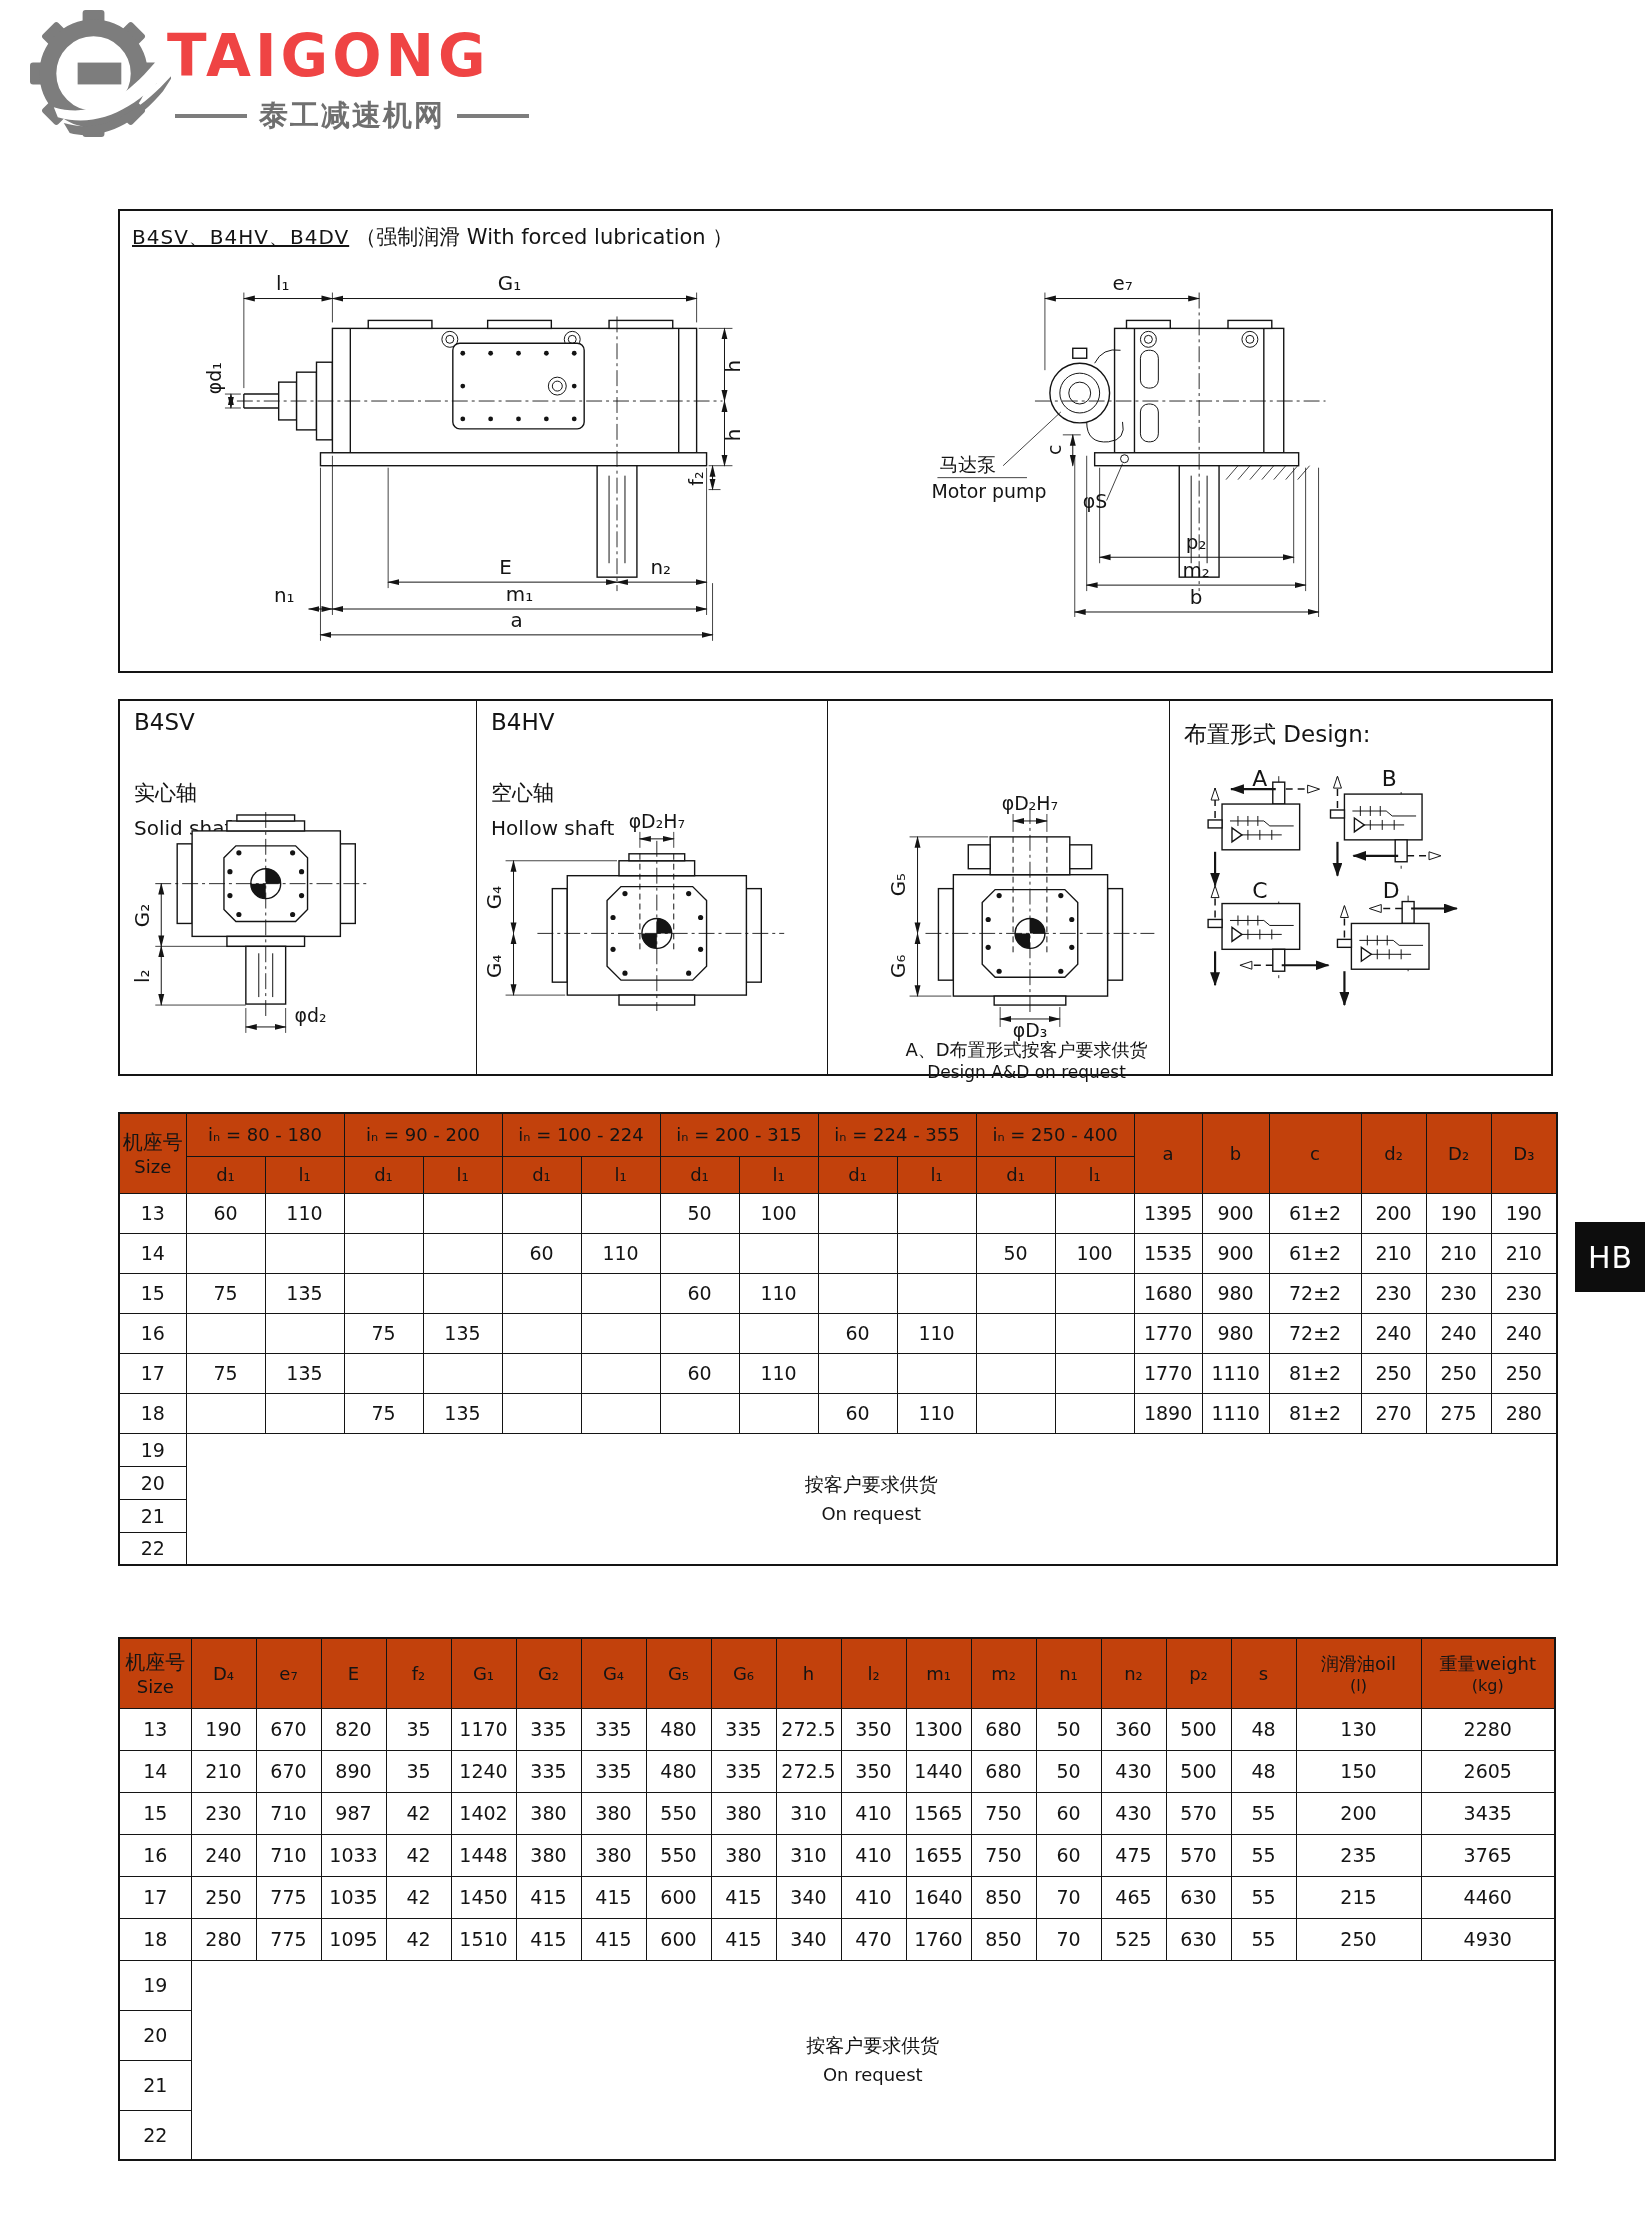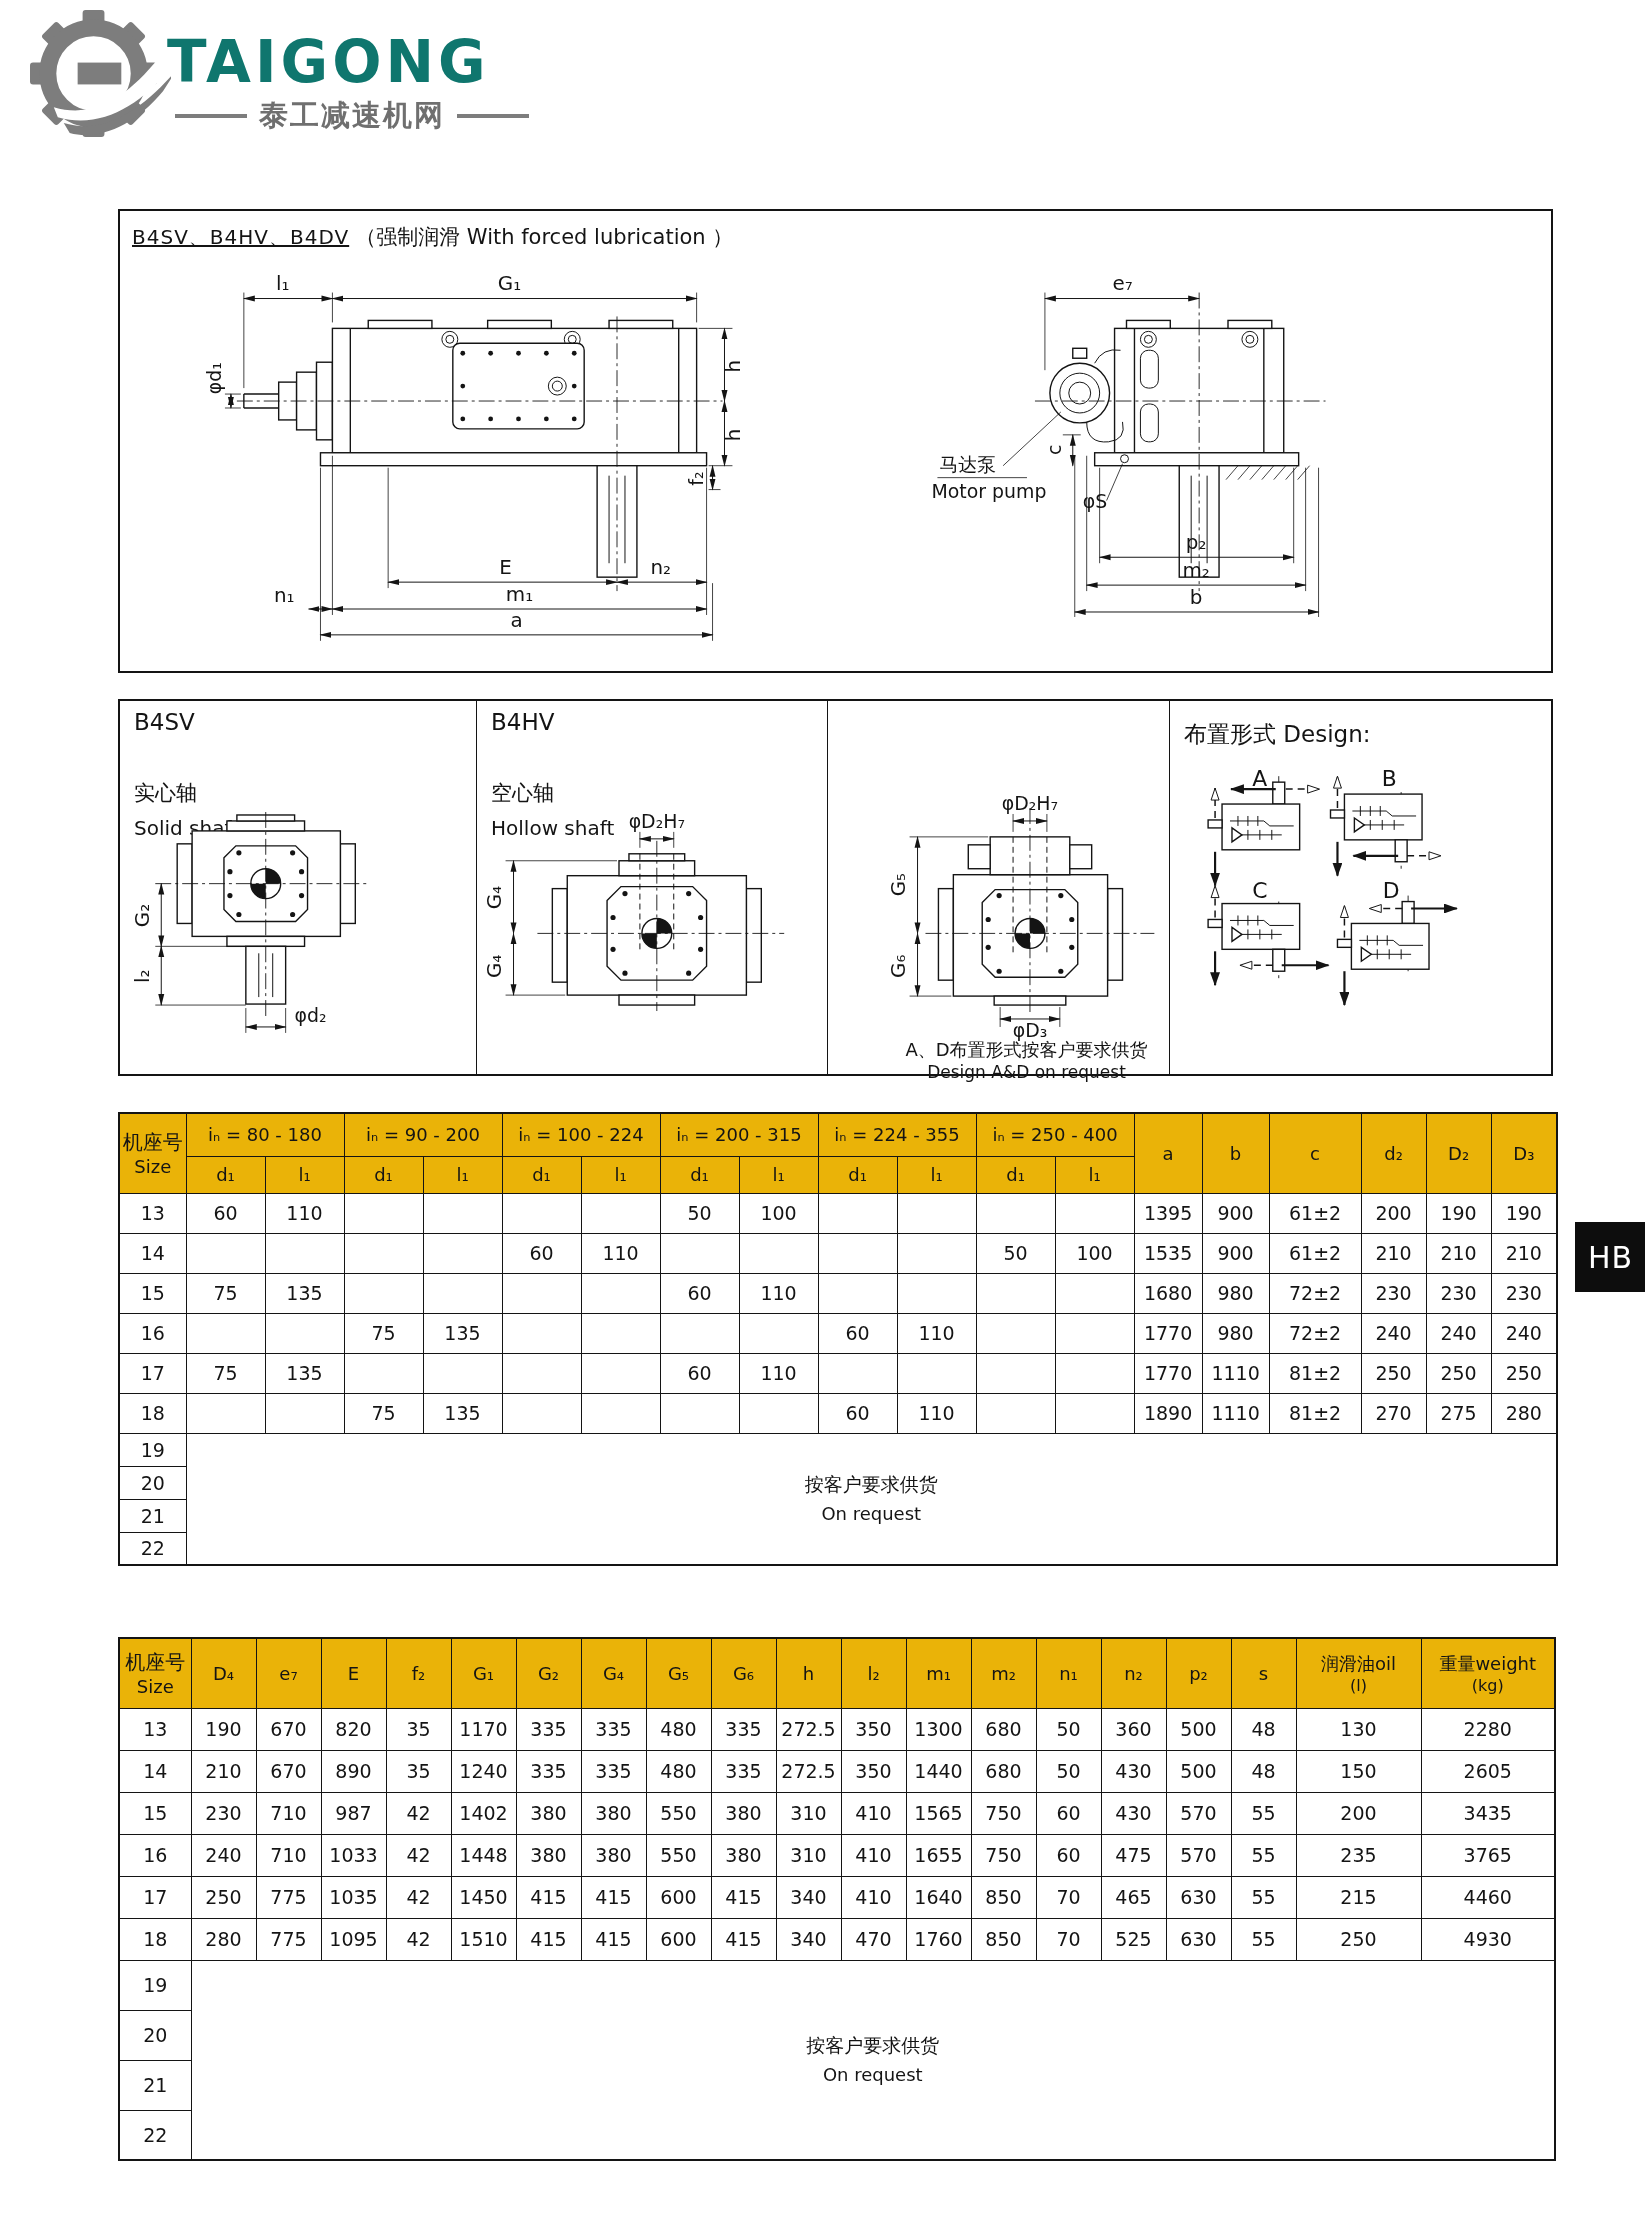--- a/index.html
+++ b/index.html
@@ -1,41 +1,41 @@
 <!DOCTYPE html>
 <html><head>
 <meta charset="utf-8">
 <style>
   html,body{margin:0;padding:0;background:#e9e9e9;}
   .page{position:relative;width:1646px;height:2233px;background:#ffffff;overflow:hidden;
         font-family:"DejaVu Sans",sans-serif;color:#141414;}
   .abs{position:absolute;}
   
-  .brand{position:absolute;left:167px;top:28px;font-size:58px;font-weight:700;color:#0f766e;letter-spacing:4px;}
+  .brand{position:absolute;left:167px;top:22px;font-size:58px;font-weight:700;color:#ef4444;letter-spacing:4px;}
   .sublogo{position:absolute;left:175px;top:96px;display:flex;align-items:center;gap:12px;}
   .sublogo .bar{width:72px;height:4px;background:#7d7d7d;}
   .sublogo .txt{font-size:29px;font-weight:700;color:#6f6f6f;letter-spacing:2px;}
   
   .frame{position:absolute;border:2px solid #141414;background:#fff;}
   .vdiv{position:absolute;top:0;bottom:0;width:0;border-left:1.8px solid #141414;}
   .dwg-title{position:absolute;left:132px;top:223px;white-space:nowrap;}
   .dwg-title .models{font-size:20px;letter-spacing:1px;text-decoration:underline;}
   .dwg-title .note{font-size:21px;margin-left:6px;}
   .panel-title{position:absolute;line-height:1.3;white-space:nowrap;}
   .panel-title .l1{font-size:23px;}
   .panel-title .l2{font-size:21px;margin-top:42px;}
   .panel-title .l3{font-size:20px;margin-top:8px;}
   .b4dv-note{position:absolute;left:896px;top:1039px;width:261px;text-align:center;line-height:1.25;}
   .b4dv-note .cn{font-size:18px;}
   .b4dv-note .en{font-size:17px;}
   
   .dtable{border-collapse:collapse;table-layout:fixed;width:1431px;background:#fff;}
   .dtable th,.dtable td{border:1.4px solid #141414;text-align:center;vertical-align:middle;
       padding:0;font-weight:normal;font-size:19px;overflow:hidden;}
-  .dtable thead th{background:#eab308;font-size:18px;}
+  .dtable thead th{background:#c2410c;font-size:18px;}
   .t1wrap{position:absolute;left:118px;top:1112px;}
   .t2wrap{position:absolute;left:118px;top:1637px;}
   .dtable{border:2.6px solid #141414;}
   .sizeh .cn{font-size:20px;}
   .sizeh .en{font-size:18px;}
   #t1 thead tr.r1{height:43px;}
   #t1 thead tr.r2{height:37px;}
   #t1 tbody tr{height:40px;}
   #t1 tbody tr.short-row{height:33px;}
   #t2 thead tr{height:70px;}

